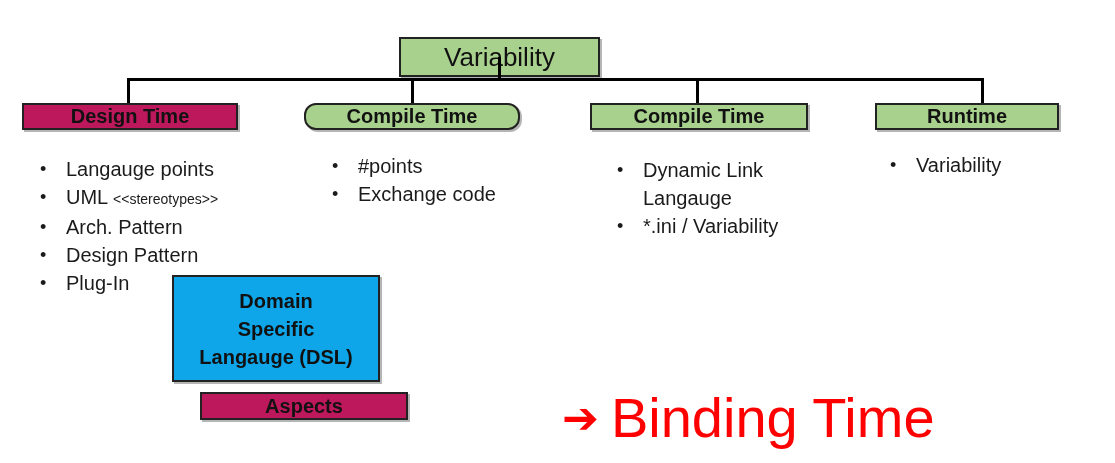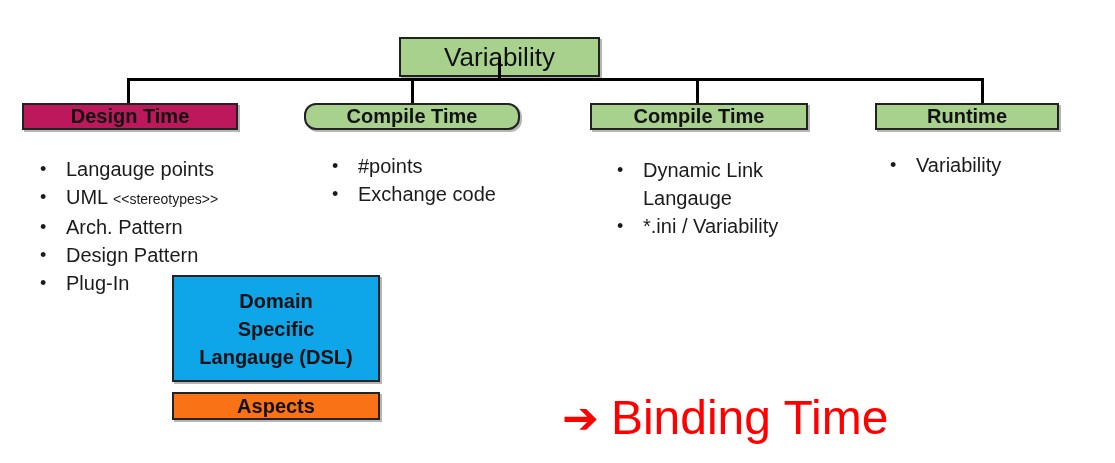--- a/index.html
+++ b/index.html
@@ -32,21 +32,21 @@
   .list-design{left:38px;top:155px;width:260px;}
   .list-compile{left:330px;top:152px;width:230px;}
   .list-startup{left:615px;top:156px;width:186px;}
   .list-runtime{left:888px;top:151px;width:200px;}
   .small-suffix{font-size:14px;}
   .binding{
     position:absolute;left:562px;top:389px;height:58px;display:flex;align-items:center;
     color:#ff0000;white-space:nowrap;
   }
   .binding .arrow{font-size:44px;font-weight:700;line-height:58px;}
-  .binding .btext{font-size:48px;font-weight:400;line-height:58px;margin-left:12px;}
+  .binding .btext{font-size:56px;font-weight:400;line-height:58px;margin-left:12px;}
 </style>
 </head>
 <body>
 
 <div class="canvas">
 
   <div class="gbox root-box" style="background: rgb(169, 209, 142); border-color: rgb(34, 34, 34);">
     <span>Variability</span>
   </div>
 
@@ -122,21 +122,21 @@
       <span>Variability</span>
     </li>
   </ul>
 
   <div class="gbox dsl-box" style="background: #0ea5e9; border-color: rgb(34, 34, 34);">
     <span>Domain</span>
     <span>Specific</span>
     <span>Langauge (DSL)</span>
   </div>
 
-  <div class="gbox aspects-box" style="background: #f97316; border-color: rgb(34, 34, 34);">
+  <div class="gbox aspects-box" style="background: #be185d; border-color: rgb(34, 34, 34); margin-left: 28px;">
     <span>Aspects</span>
   </div>
 
   <div class="binding" style="color: rgb(255, 0, 0);">
     <span class="arrow">➔</span>
     <span class="btext">Binding Time</span>
   </div>
 
 </div>
 

